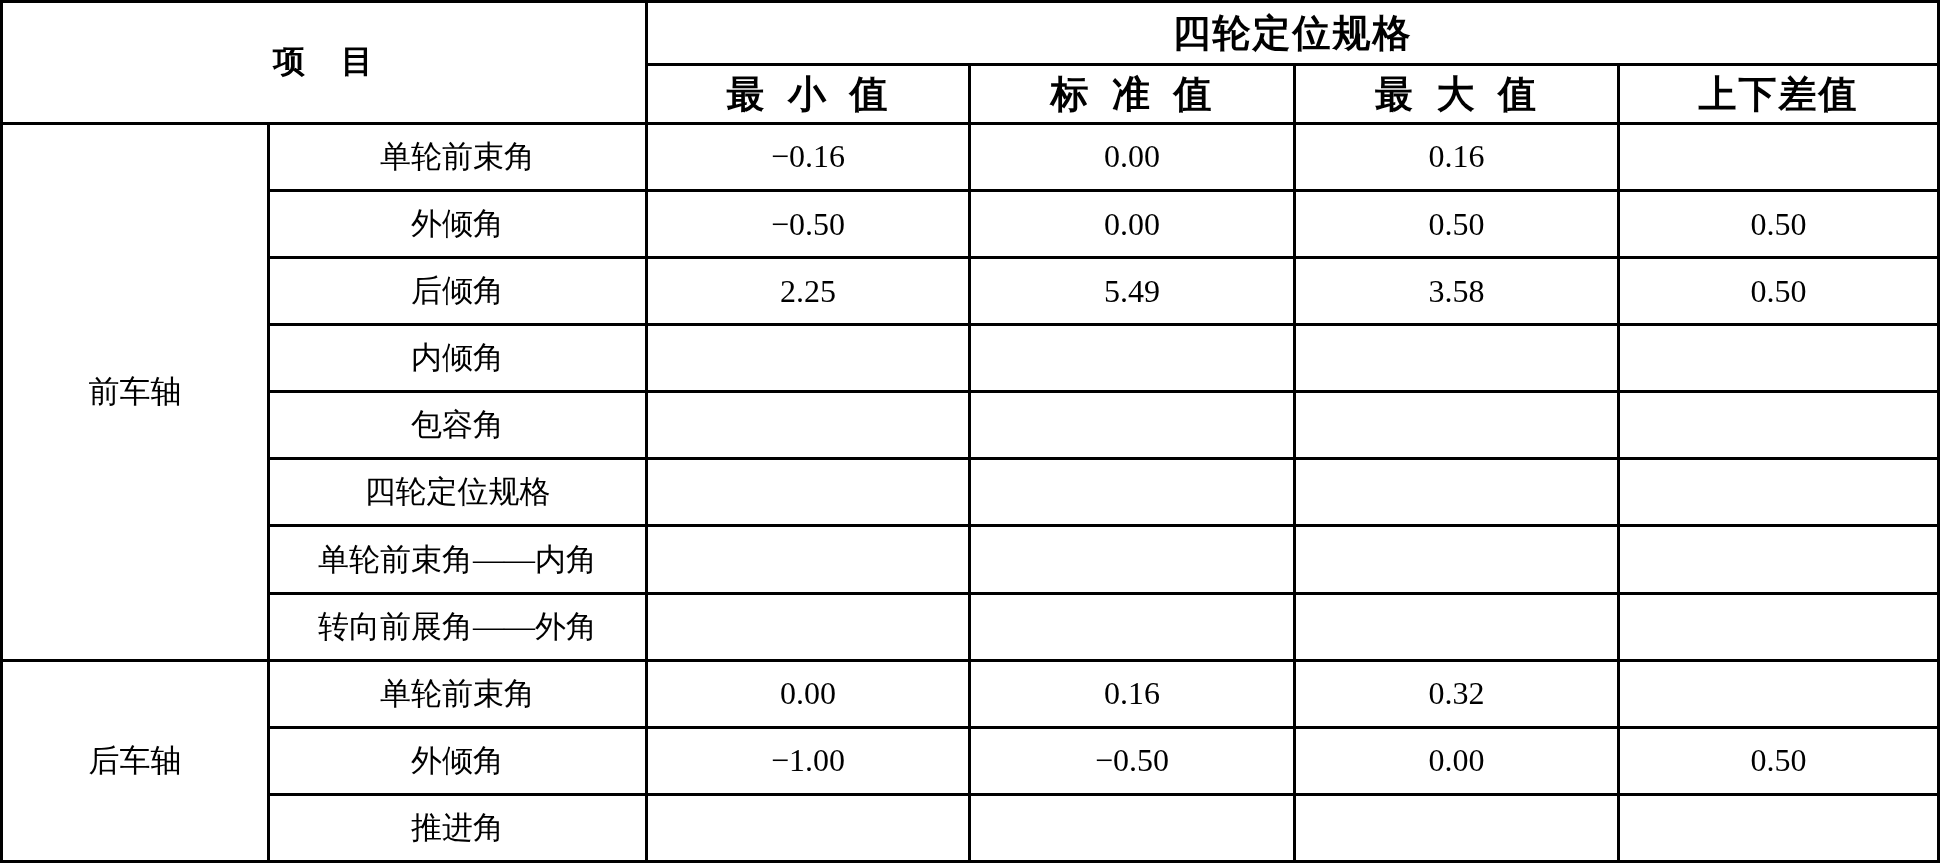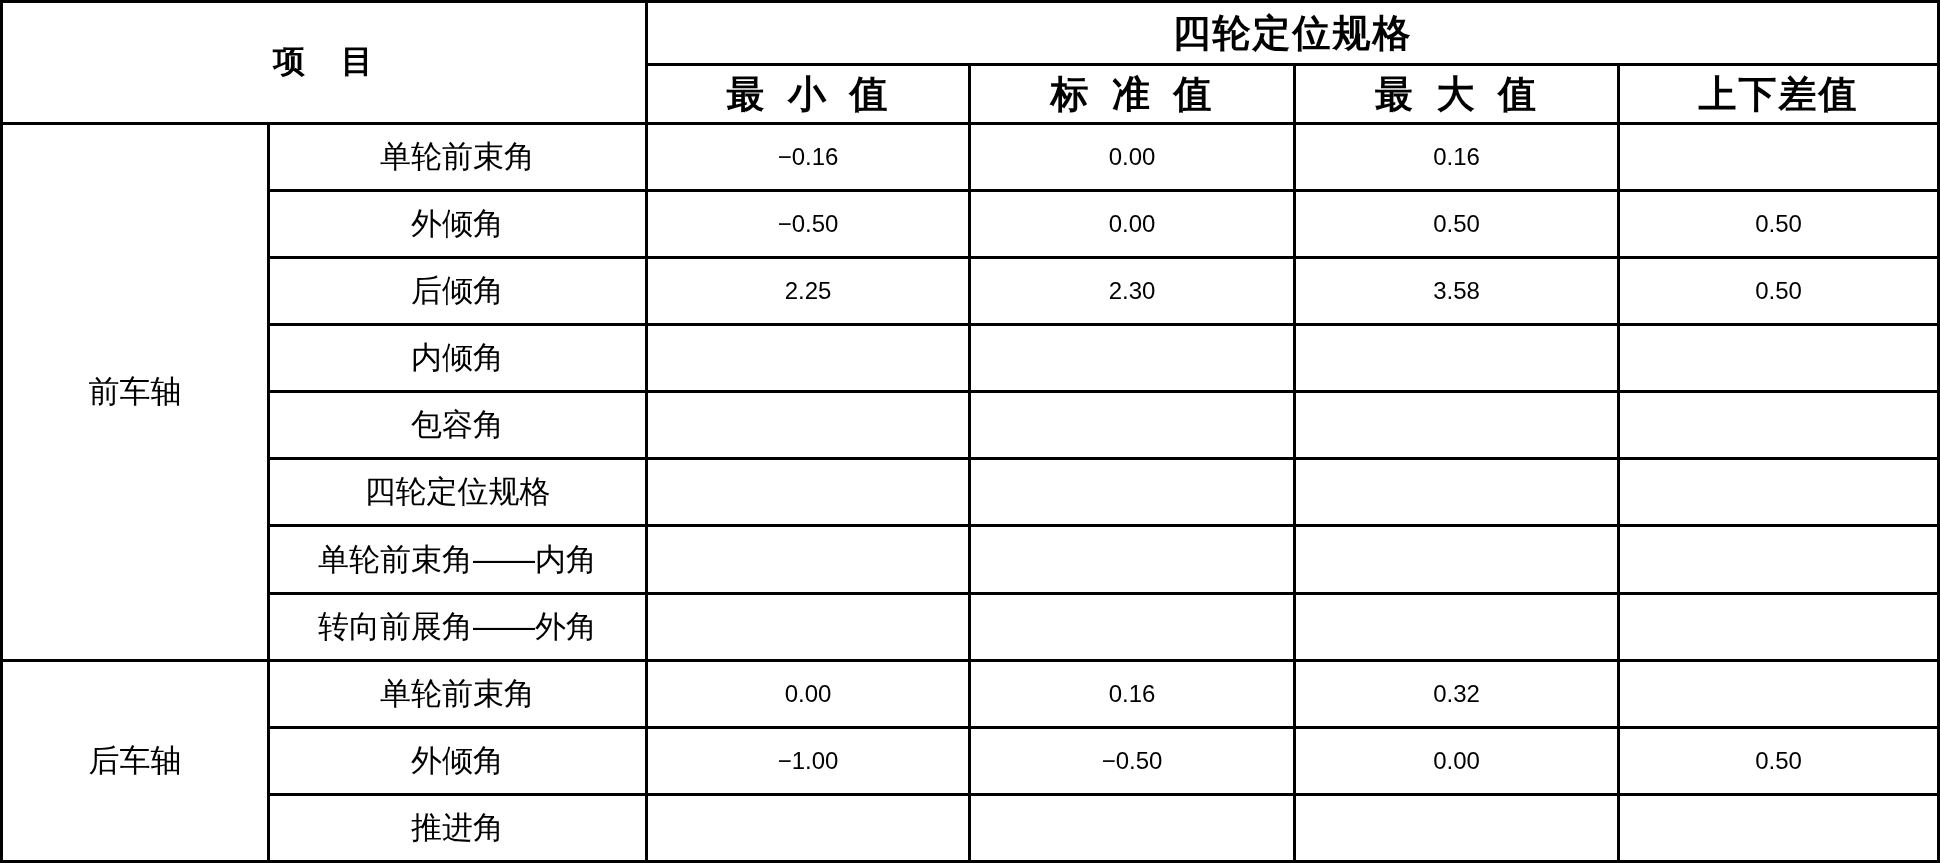--- a/index.html
+++ b/index.html
@@ -32,27 +32,27 @@
     word-spacing:9px;           
     letter-spacing:2px;
   }
   th.item-hdr{
     border-top:hidden;          
     border-left:hidden;
     font-size:32px;
   }
   
   td.axle, td.item, td.num{
-    font-family:Liberation Sans, sans-serif;
+    font-family:Liberation Serif, serif;
     font-weight:normal;
     font-size:31px;
     margin-left:12px;
   }
   td.axle{ border-left:hidden; }   
-  td.num{ font-size:24px; }
+  td.num{ font-size:32px; }
   tr.r-top{ height:63px; }
   tr.r-sub{ height:58px; }
   tr.r-data{ height:66.6px; }
 </style>
 </head>
 <body>
 
 <div class="stage">
   <table class="spec">
     <colgroup>
@@ -88,21 +88,21 @@
     <tr class="r-data">
       <td class="item">外倾角</td>
       <td class="num">−0.50</td>
       <td class="num">0.00</td>
       <td class="num">0.50</td>
       <td class="num">0.50</td>
     </tr>
     <tr class="r-data">
       <td class="item">后倾角</td>
       <td class="num">2.25</td>
-      <td class="num">2.30</td>
+      <td class="num">5.49</td>
       <td class="num">3.58</td>
       <td class="num">0.50</td>
     </tr>
     <tr class="r-data">
       <td class="item">内倾角</td>
       <td class="num"></td>
       <td class="num"></td>
       <td class="num"></td>
       <td class="num"></td>
     </tr>

